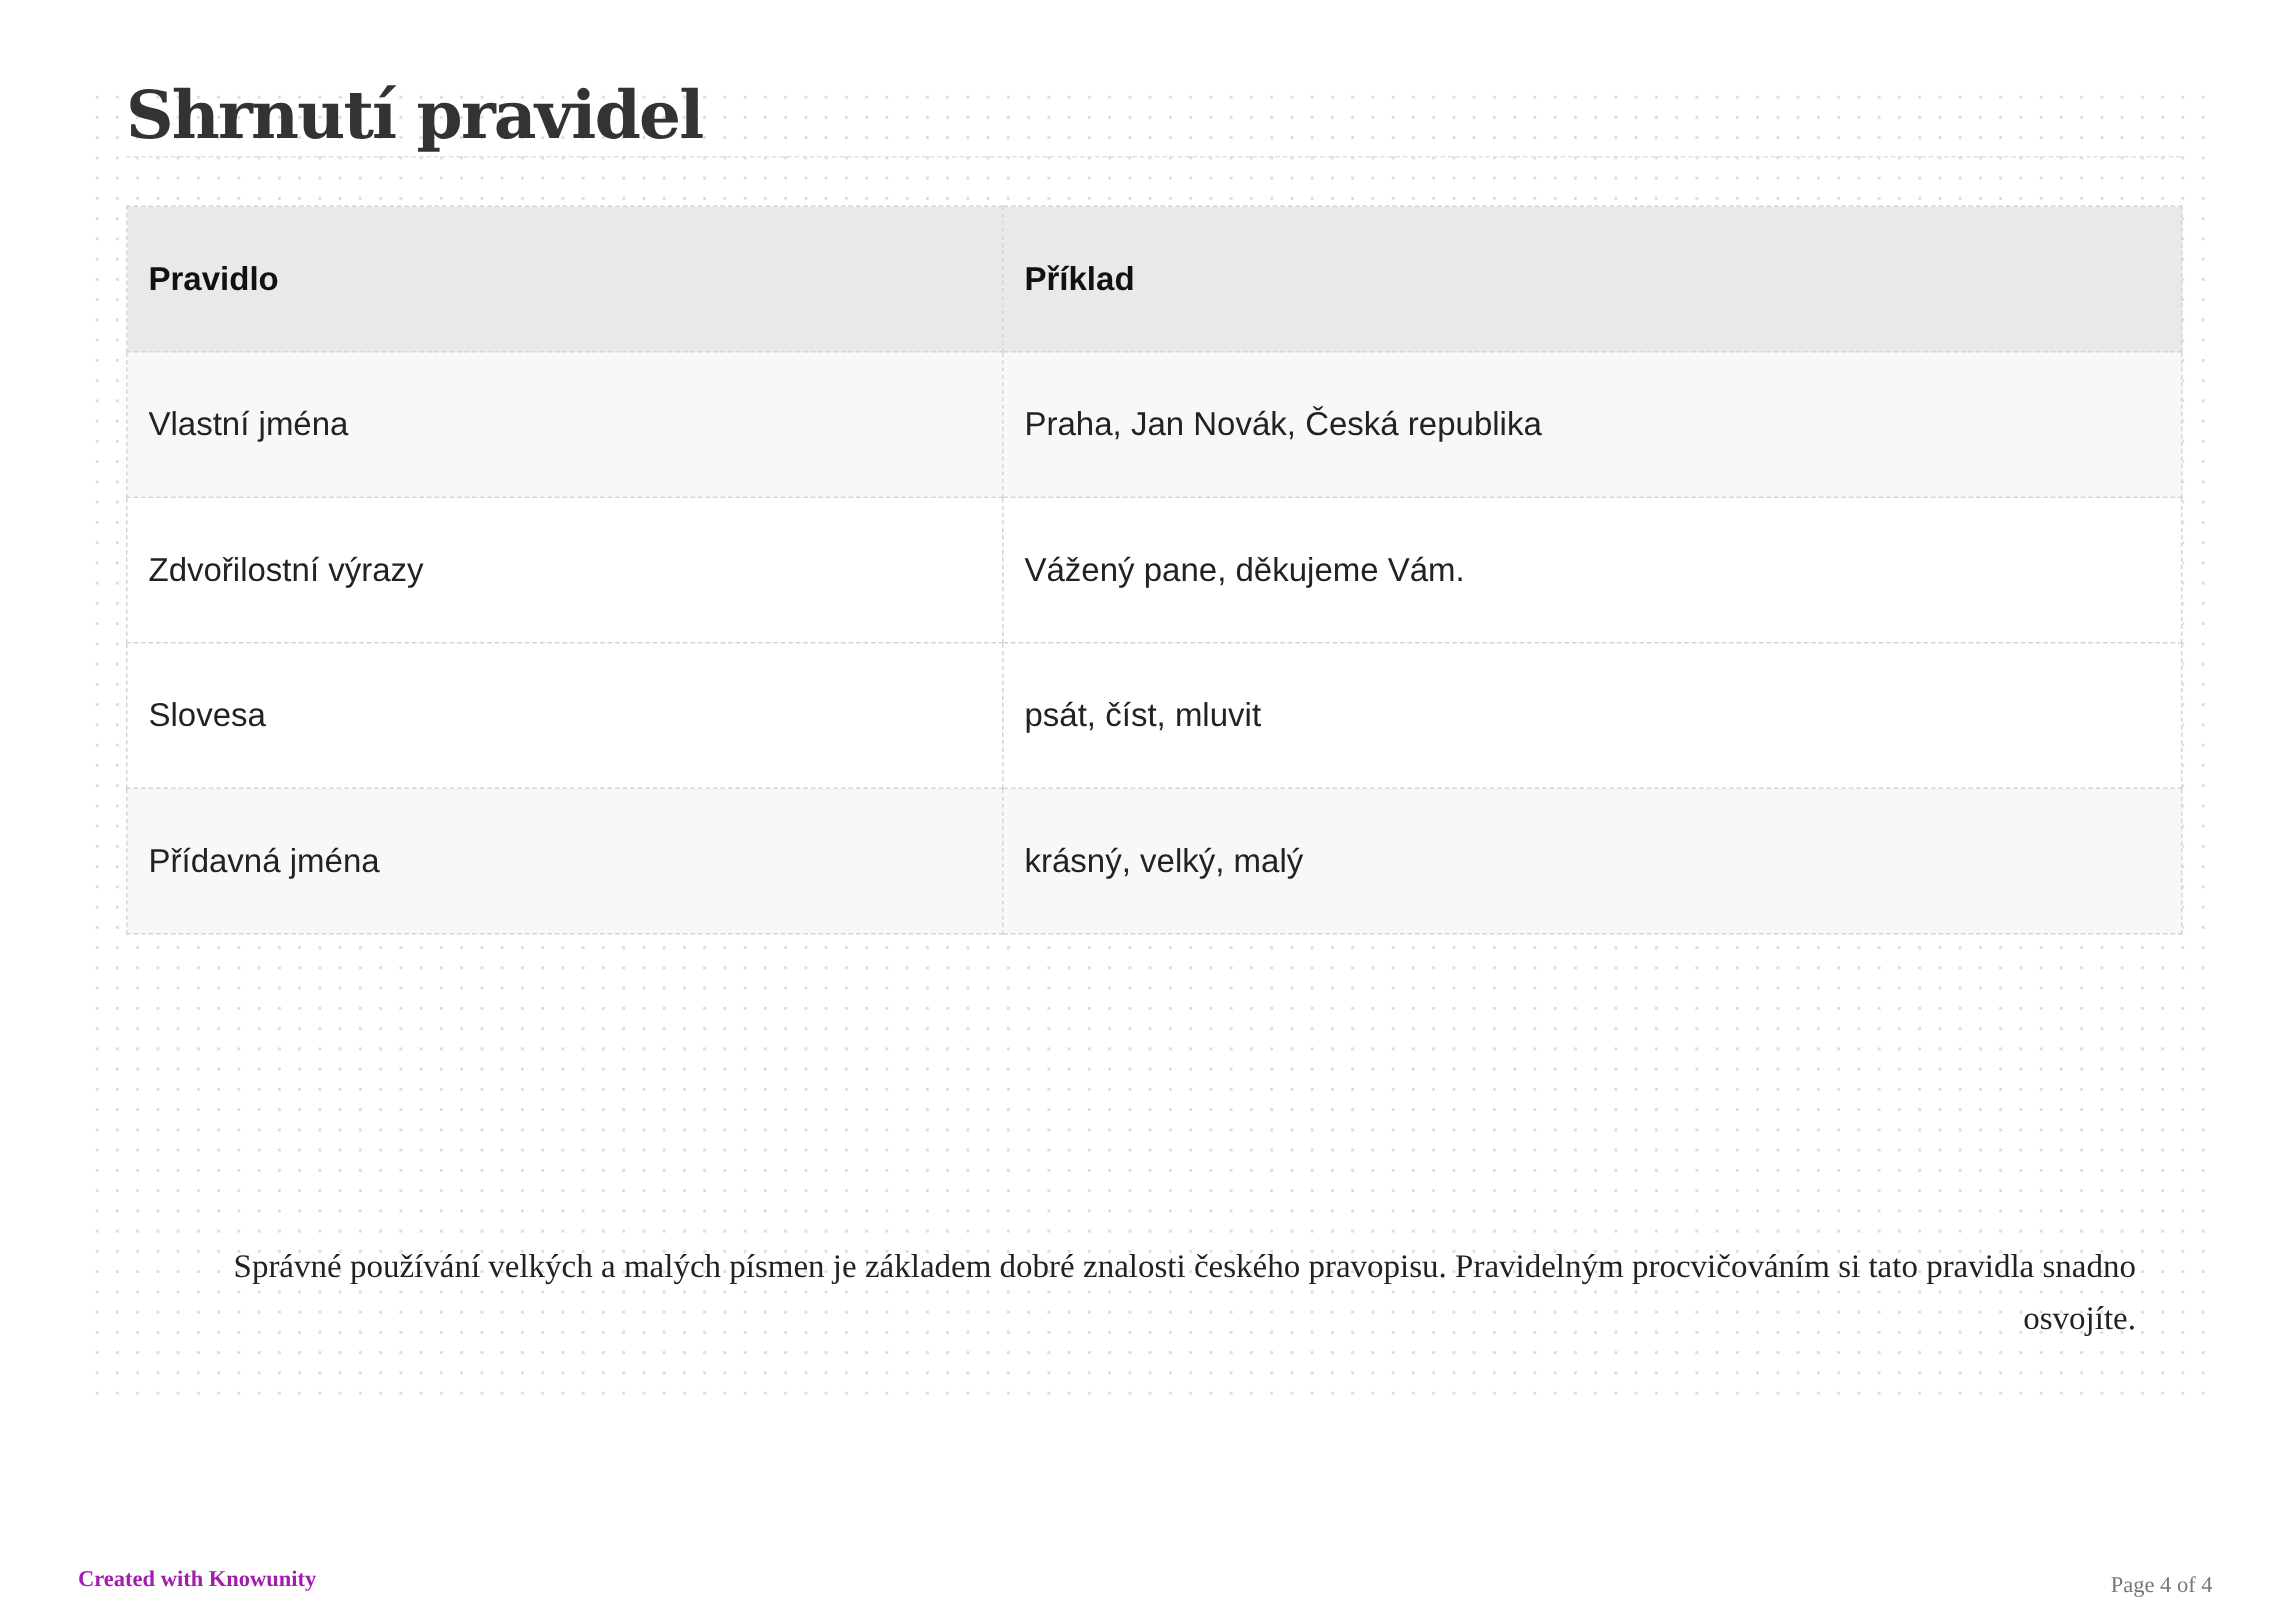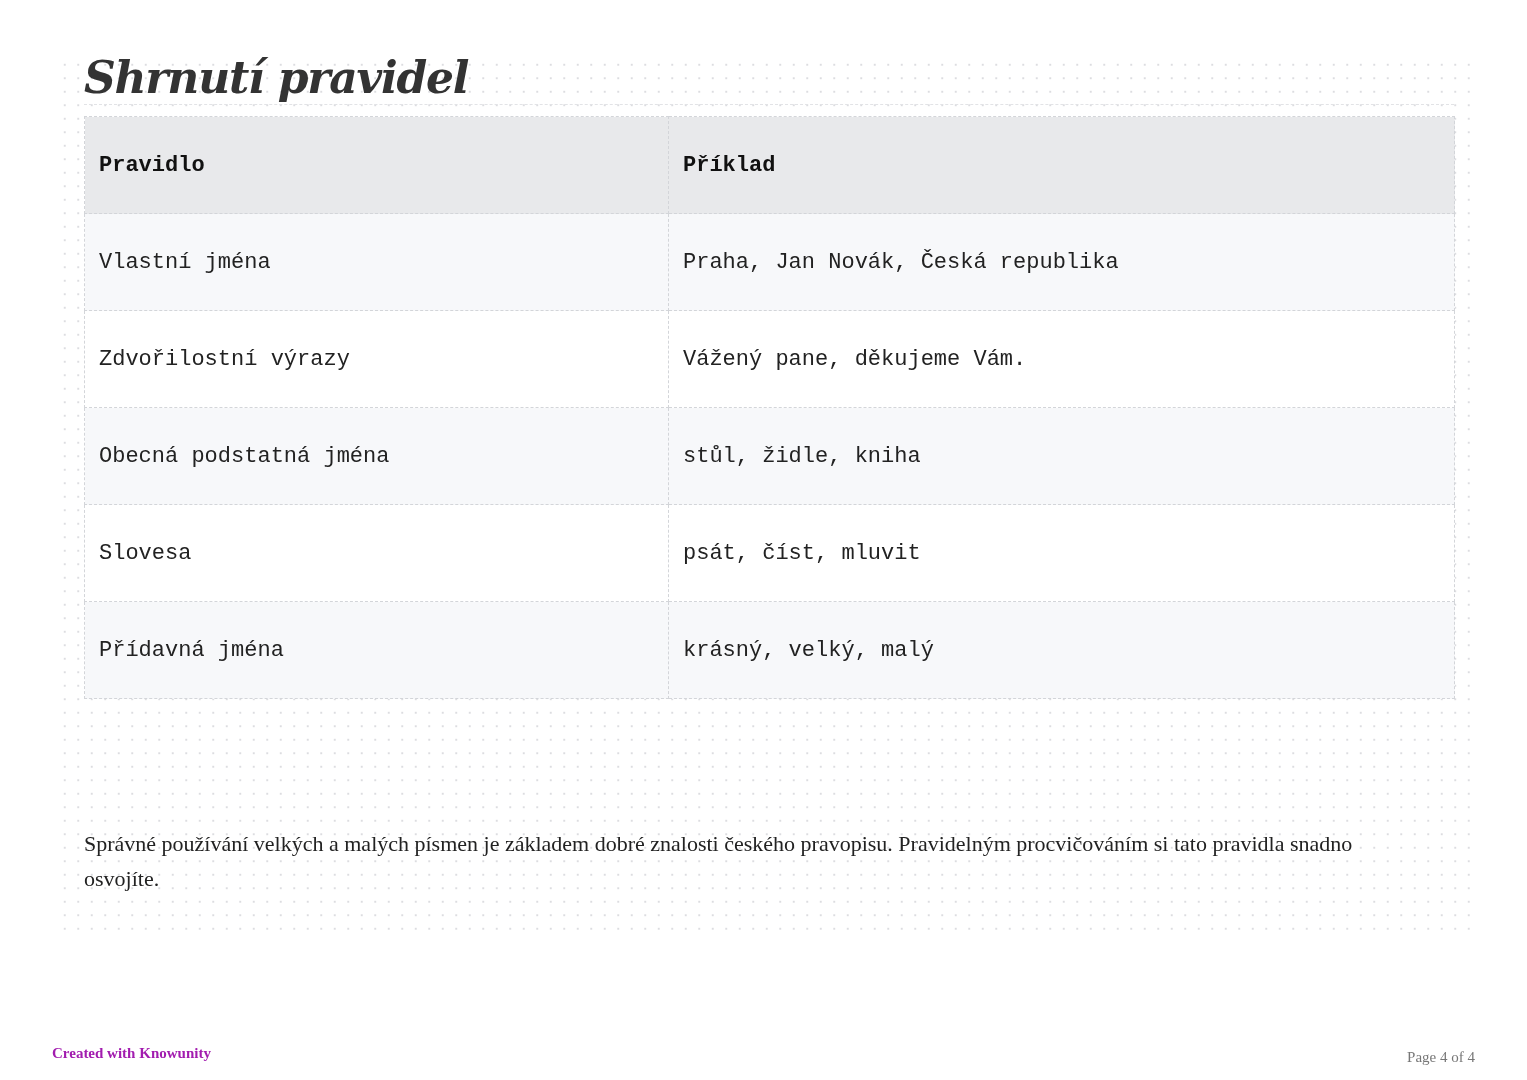--- a/index.html
+++ b/index.html
@@ -30,37 +30,36 @@
     left: 84px;
     top: 50px;
     margin: 0;
     font-family: "DejaVu Serif", "Liberation Serif", serif;
     font-weight: bold;
     font-size: 44px;
     letter-spacing: -1.2px;
     color: #333333;
     line-height: 56px;
     background: transparent;
-    font-style: italic;
   }
   .title-underline {
     position: absolute;
     left: 84px;
     top: 104px;
     width: 1370px;
     border-top: 1px dashed #e2e3e6;
   }
   table.rules {
     position: absolute;
     left: 84px;
-    top: 116px;
+    top: 137px;
     width: 1370px;
     border-collapse: collapse;
     table-layout: fixed;
-    font-family: Liberation Mono, monospace;
+    font-family: Liberation Sans, sans-serif;
     font-size: 22px;
     color: #222222;
   }
   table.rules col.c1 { width: 584px; }
   table.rules col.c2 { width: 786px; }
   table.rules th, table.rules td {
     border: 1.5px dashed #d3d5d9;
     height: 97px;
     padding: 0 14px;
     text-align: left;
@@ -77,20 +76,21 @@
   .summary {
     position: absolute;
     left: 84px;
     top: 826px;
     width: 1340px;
     margin: 0;
     font-family: "Liberation Serif", "DejaVu Serif", serif;
     font-size: 22px;
     line-height: 35px;
     color: #222222;
+    text-align: right;
   }
   .footer-left {
     position: absolute;
     left: 52px;
     top: 1045px;
     font-family: "Liberation Serif", serif;
     font-weight: bold;
     font-size: 15px;
     color: #a21caf;
   }
@@ -124,24 +124,20 @@
   </thead>
   <tbody>
     <tr class="even">
       <td>Vlastní jména</td>
       <td>Praha, Jan Novák, Česká republika</td>
     </tr>
     <tr class="odd">
       <td>Zdvořilostní výrazy</td>
       <td>Vážený pane, děkujeme Vám.</td>
     </tr>
-    <tr class="even">
-      <td>Obecná podstatná jména</td>
-      <td>stůl, židle, kniha</td>
-    </tr>
     <tr class="odd">
       <td>Slovesa</td>
       <td>psát, číst, mluvit</td>
     </tr>
     <tr class="even">
       <td>Přídavná jména</td>
       <td>krásný, velký, malý</td>
     </tr>
   </tbody>
 </table>

